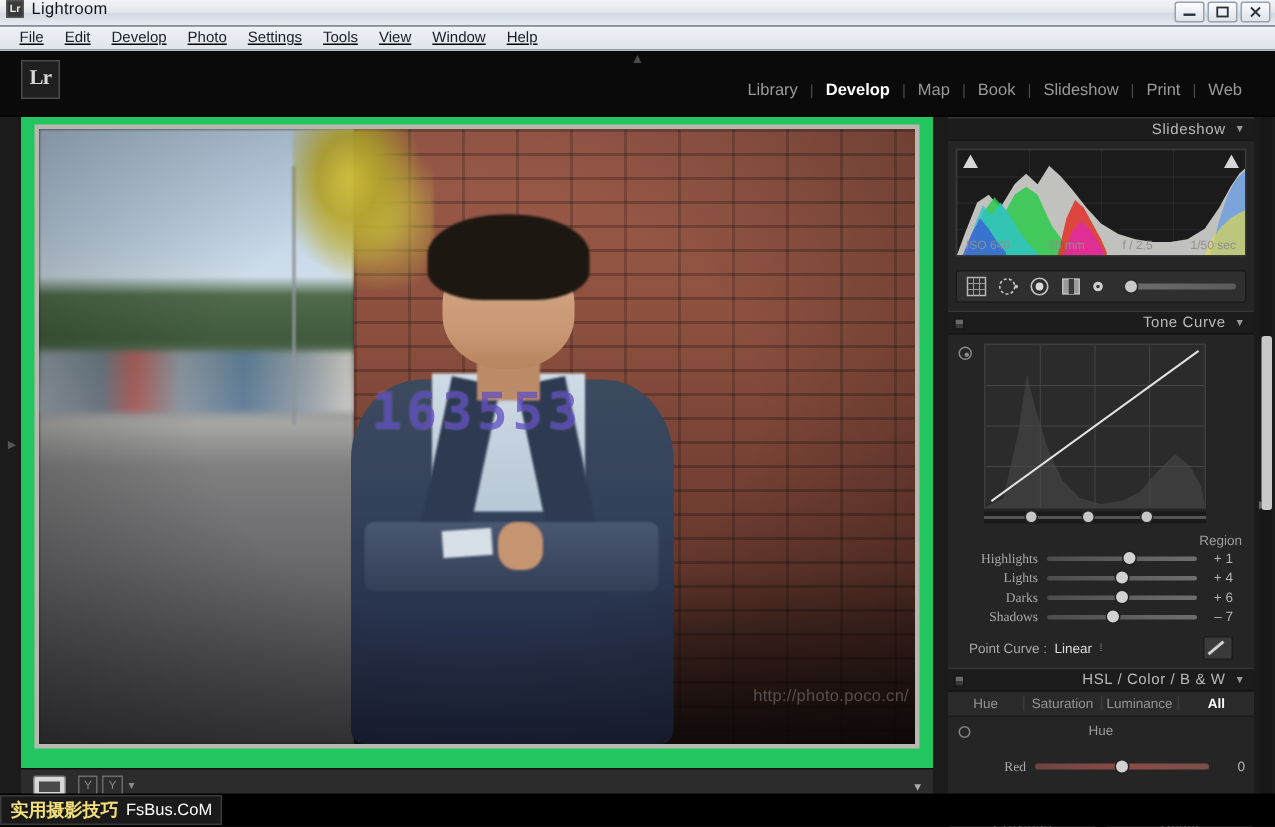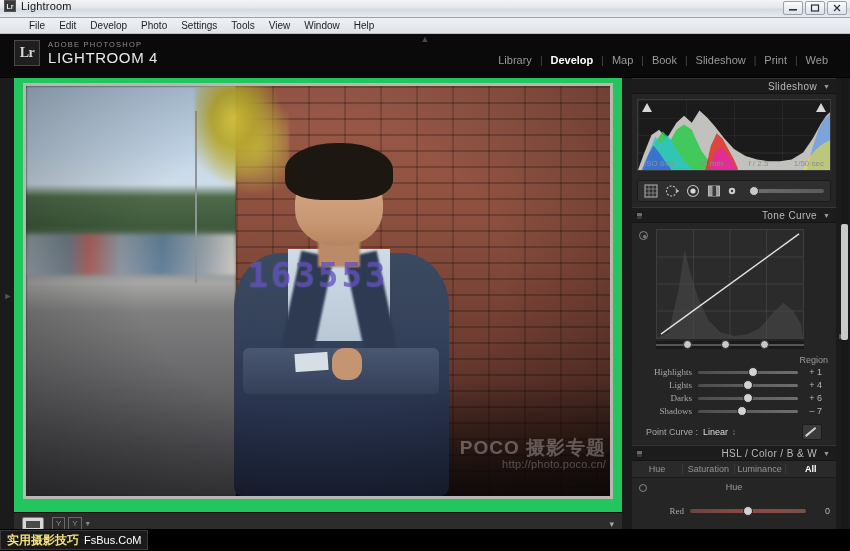--- a/index.html
+++ b/index.html
@@ -33,21 +33,21 @@
     display: flex; align-items: center; justify-content: center;
     font-size: 8px; color: #2b3views; color: #2b3038;
   }
   .tb-btn svg { display: block; }
 
   
   .menubar {
     position: absolute; left: 0; top: 18px; width: 850px; height: 16px;
     background: linear-gradient(to bottom, #eef1f5, #dfe4ea);
     border-bottom: 1px solid #b6bec7;
-    display: flex; align-items: center; padding-left: 22px;
+    display: flex; align-items: center; padding-left: 6px; text-decoration: underline;
   }
   .menu-item {
     font-size: 10px; color: #1a1f26; padding: 0 7px; line-height: 15px;
     white-space: nowrap;
   }
 
   
   .lr {
     position: absolute; left: 0; top: 34px; width: 850px; height: 517px;
     background: #1b1b1b;
@@ -472,24 +472,20 @@
     <div class="menu-item">View</div>
     <div class="menu-item">Window</div>
     <div class="menu-item">Help</div>
   </div>
 
   <div class="lr">
 
     <div class="topbar">
       <div class="identity">
         <div class="lr-badge">Lr</div>
-        <div class="identity-text">
-          <span class="id-sub">ADOBE PHOTOSHOP</span>
-          <span class="id-main">LIGHTROOM 4</span>
-        </div>
       </div>
 
       <div class="modules">
         <div class="module">Library</div>
         <div class="module-sep">|</div>
         <div class="module active">Develop</div>
         <div class="module-sep">|</div>
         <div class="module">Map</div>
         <div class="module-sep">|</div>
         <div class="module">Book</div>
@@ -529,21 +525,20 @@
             <div class="ph-arms"></div>
             <div class="ph-cuff"></div>
             <div class="ph-hand"></div>
           </div>
 
           <div class="ph-vignette"></div>
 
           <div class="watermark-num">163553</div>
 
           <div class="poco-wm">
-            <div class="poco-line1">POCO 摄影专题</div>
             <div class="poco-line2">http://photo.poco.cn/</div>
           </div>
         </div>
       </div>
     </div>
 
     <div class="phototoolbar">
       <div class="tb-viewbtn">
           <i></i>
         </div>

